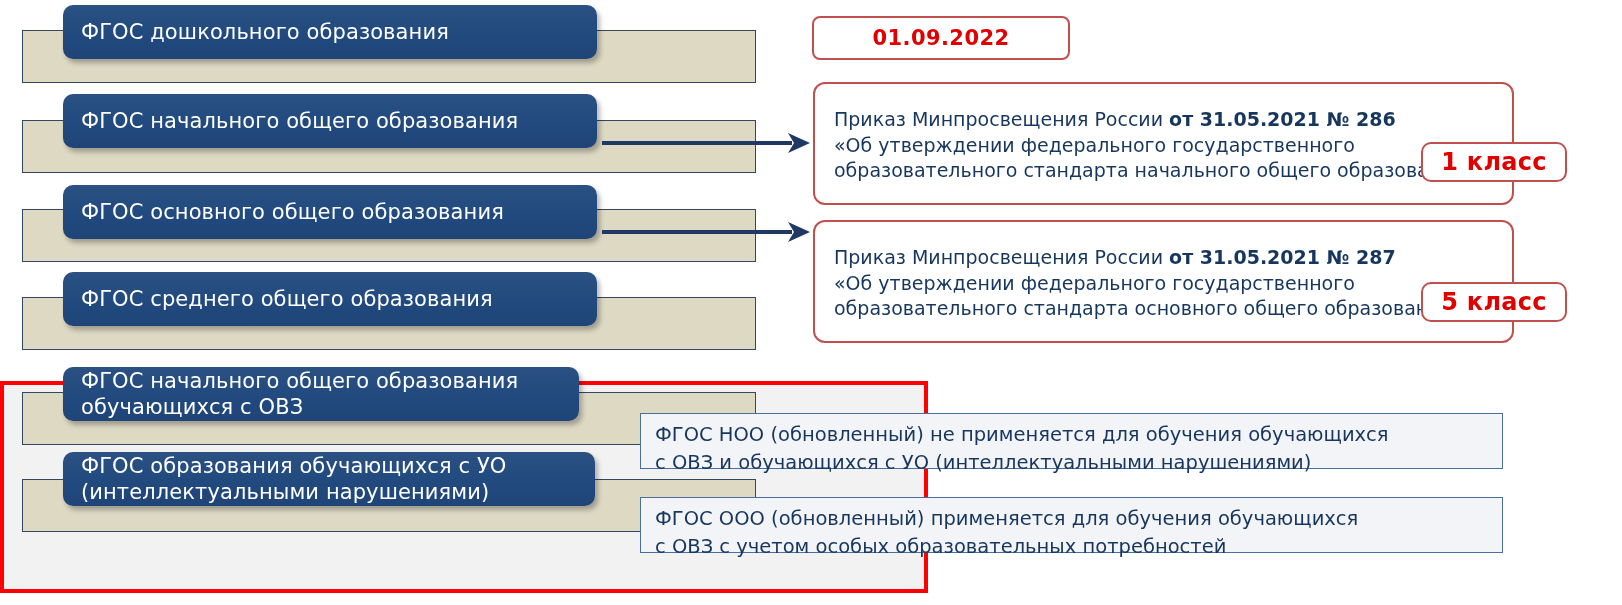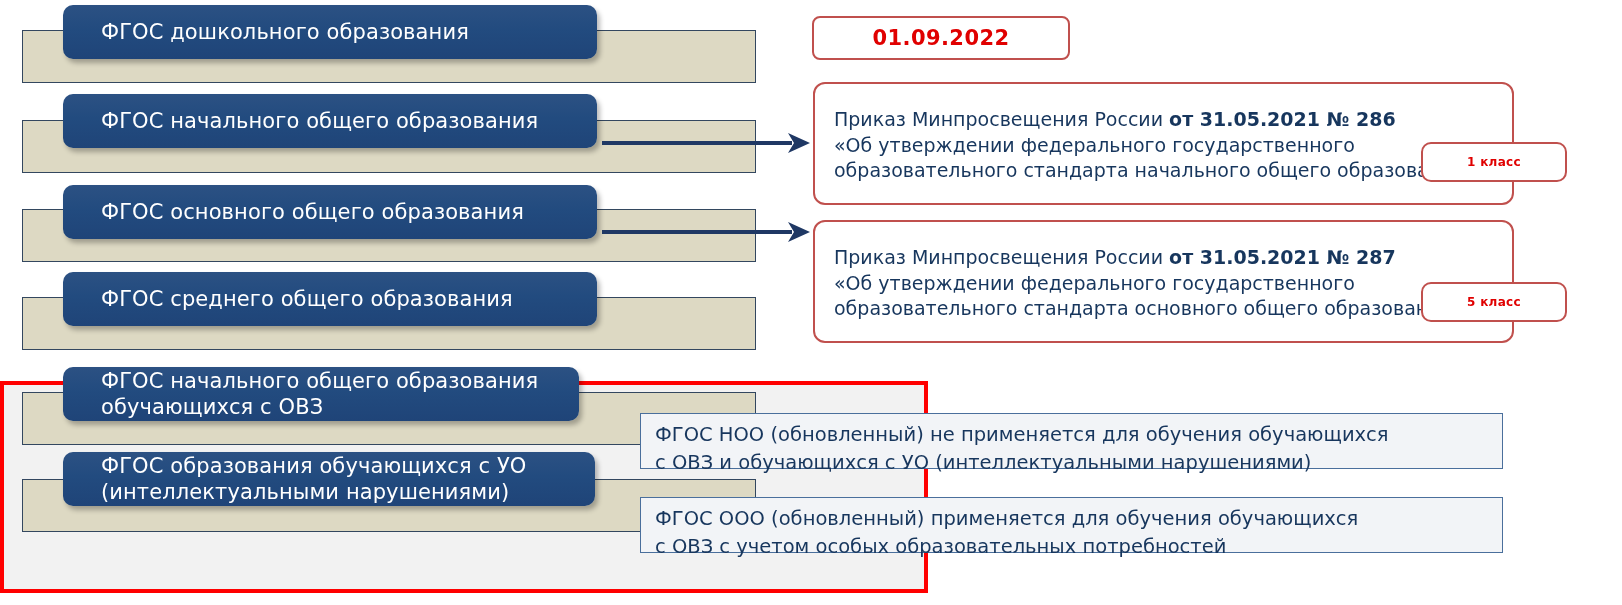--- a/index.html
+++ b/index.html
@@ -32,21 +32,21 @@
     box-sizing: border-box;
     color: #ffffff;
     font-size: 21px;
     line-height: 26px;
     display: flex;
     align-items: center;
     padding: 4px 14px 4px 18px;
     box-shadow: 3px 4px 5px rgba(0,0,0,0.28);
     letter-spacing: 0.1px;
   }
-  .blue-box span { display: block; margin-left: 20px; }
+  .blue-box span { display: block; }
 
   
   .order-box {
     position: absolute;
     background: #ffffff;
     border: 2.5px solid #c0504d;
     border-radius: 12px;
     box-sizing: border-box;
     color: #17365d;
     font-size: 19px;
@@ -76,21 +76,21 @@
     position: absolute;
     background: #ffffff;
     border: 2.5px solid #c0504d;
     border-radius: 10px;
     box-sizing: border-box;
     display: flex;
     align-items: center;
     justify-content: center;
     color: #e00000;
     font-weight: bold;
-    font-size: 12px;
+    font-size: 24px;
     letter-spacing: 0.3px;
     z-index: 6;
   }
 
   
   .note-box {
     position: absolute;
     background: #f2f4f7;
     border: 1px solid #4a6f9c;
     box-sizing: border-box;

